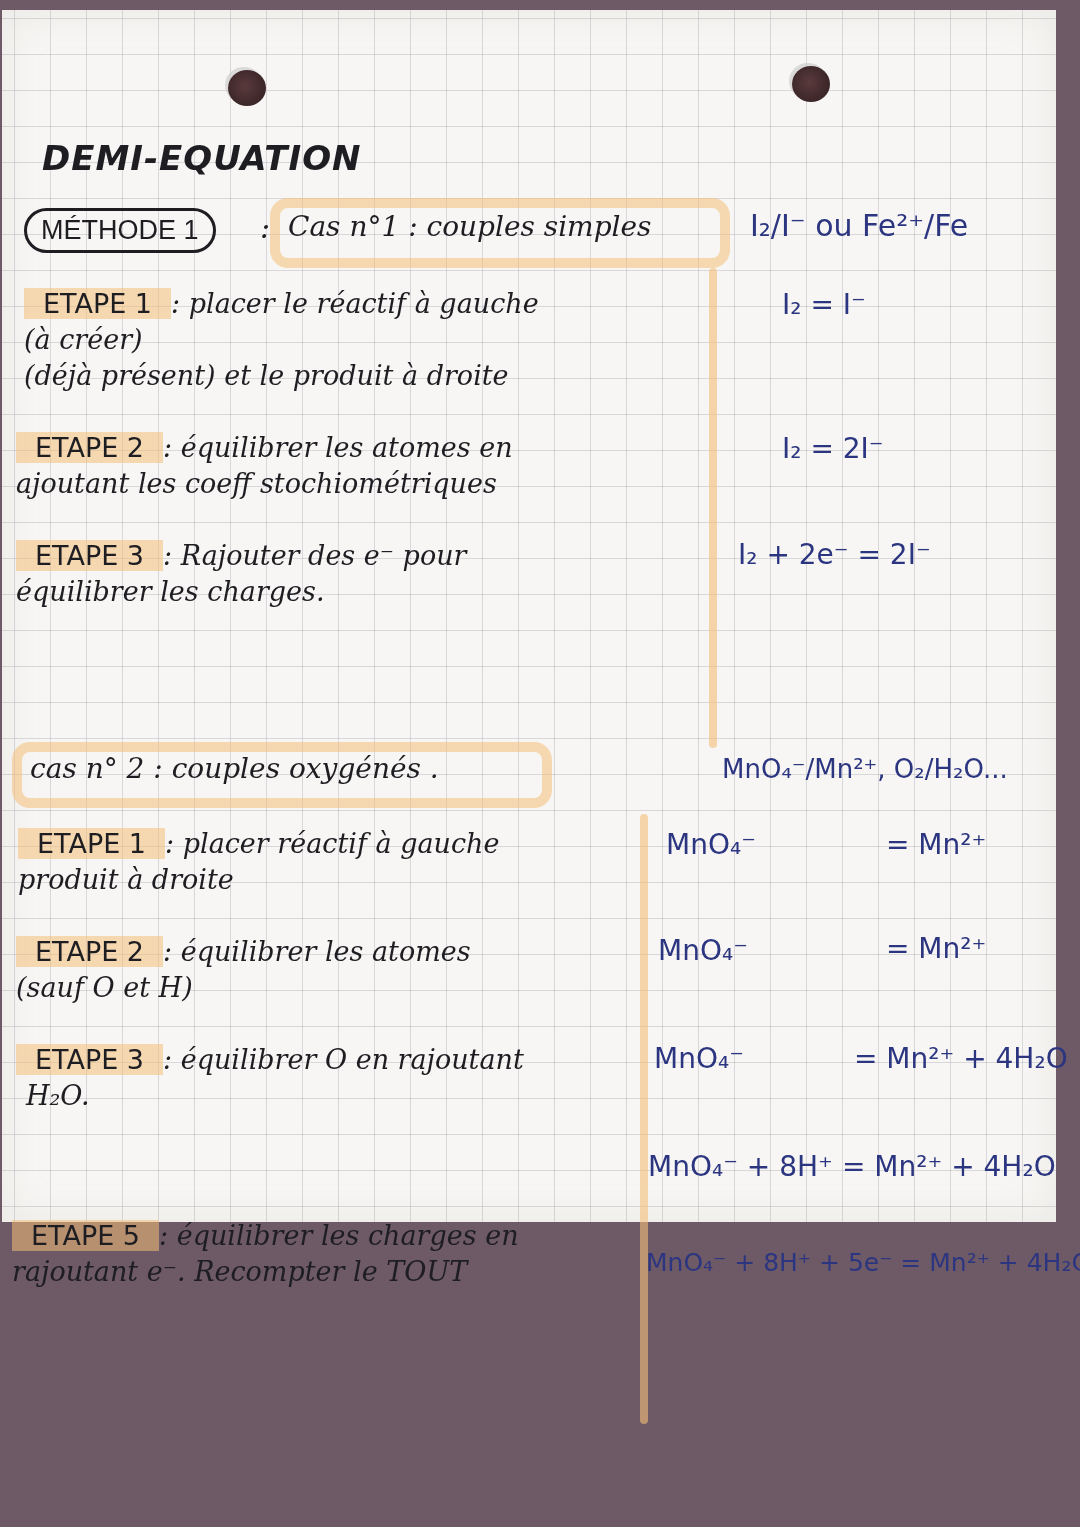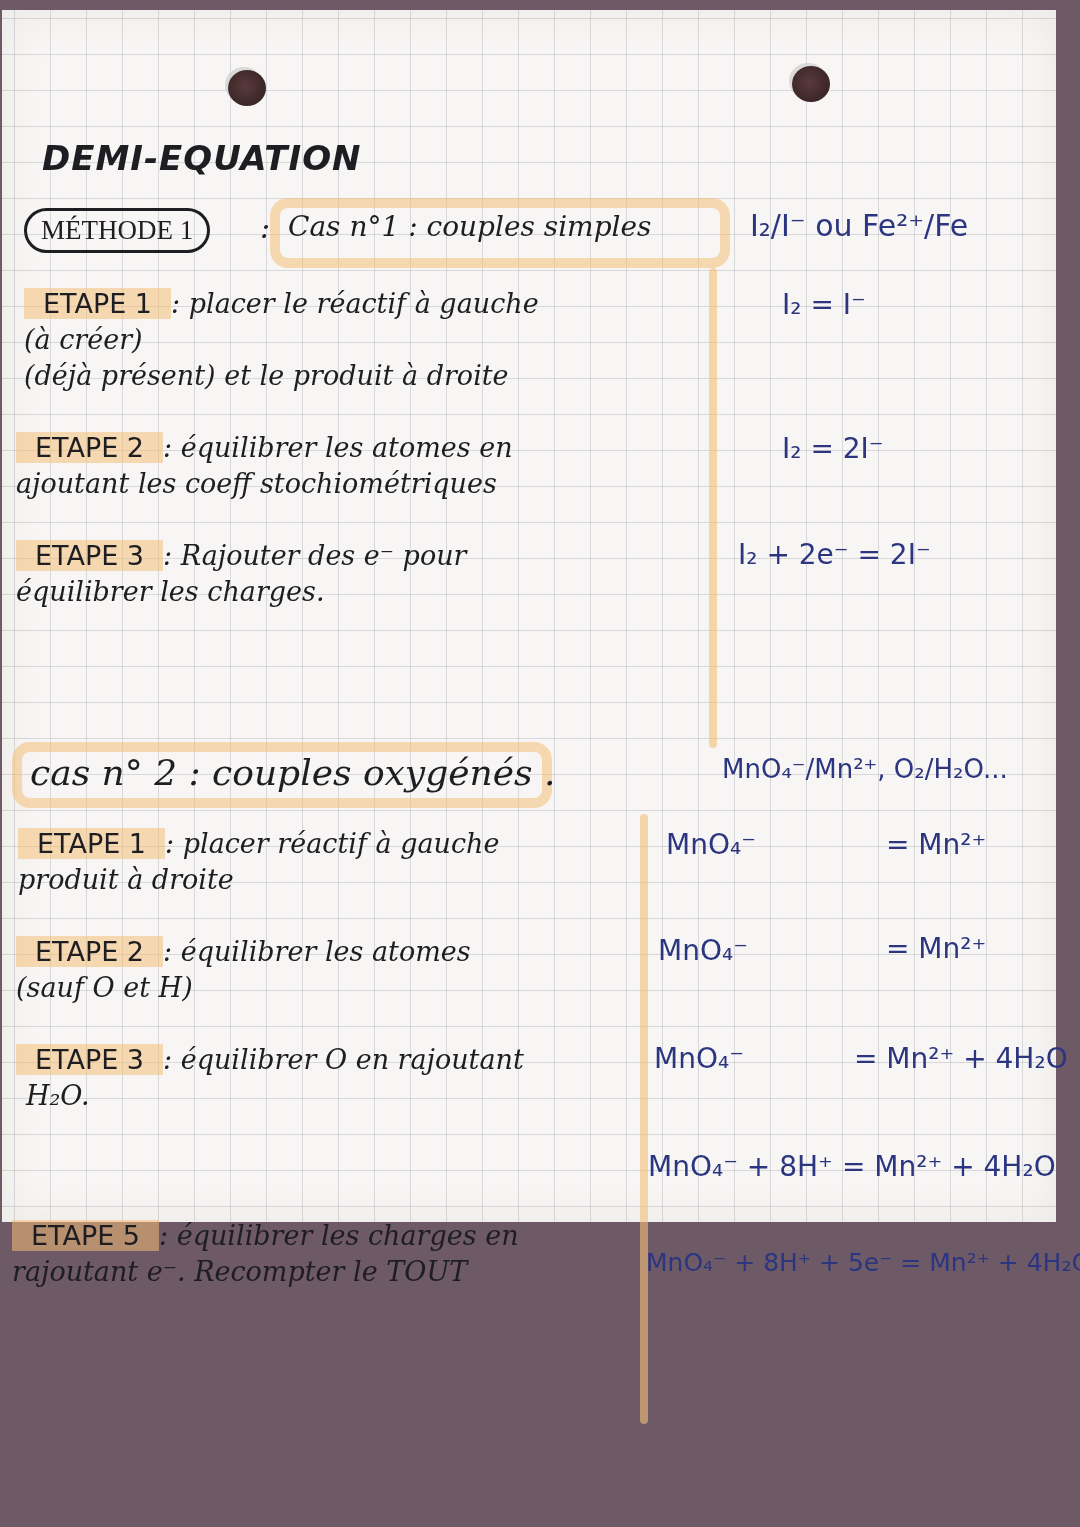--- a/index.html
+++ b/index.html
@@ -22,21 +22,21 @@
   .hole {
     position: absolute; width: 38px; height: 36px; border-radius: 50%;
     background: radial-gradient(circle at 45% 45%, #5a3a3c 0%, #3b2628 70%, #2a1b1c 100%);
     box-shadow: -3px -3px 0 rgba(200,200,200,0.6);
   }
   .ink { position: absolute; color: #1d1d22; font-family: "DejaVu Serif", serif; font-style: italic; white-space: nowrap; }
   .blue { color: #2b3580; font-family: "DejaVu Sans", sans-serif; font-style: normal; }
   .title { font-family: "DejaVu Sans", sans-serif; font-style: italic; font-weight: bold; font-size: 34px; letter-spacing: 1px; }
   .methode {
     position: absolute; border: 3px solid #1d1d22; border-radius: 26px;
-    padding: 4px 14px; font-family: Liberation Serif, serif; font-size: 27px; color: #1d1d22;
+    padding: 4px 14px; font-family: Liberation Sans, sans-serif; font-size: 27px; color: #1d1d22;
   }
   .hl-box {
     position: absolute; border: 10px solid rgba(244,190,120,0.55); border-radius: 18px;
   }
   .hl-tag {
     background: rgba(244,190,120,0.55); padding: 0 19px;
     font-family: "DejaVu Sans", sans-serif; font-style: normal;
   }
   .step { font-size: 27px; line-height: 36px; }
   .step .line { display: block; }
@@ -75,21 +75,21 @@
   </div>
   <div class="ink blue eq" style="left:780px; top:422px;">I₂ = 2I⁻</div>
 
   <div class="ink step" style="left:14px; top:528px;">
     <span class="line"><span class="hl-tag">ETAPE 3</span>: <span>Rajouter des e⁻ pour</span></span>
     <span class="line">équilibrer les charges.</span>
   </div>
   <div class="ink blue eq" style="left:736px; top:528px;">I₂ + 2e⁻ = 2I⁻</div>
 
   <div class="hl-box" style="left:10px; top:732px; width:520px; height:46px;"></div>
-  <div class="ink" style="left:28px; top:742px; font-size:36px;">cas n° 2 : couples oxygénés .</div>
+  <div class="ink" style="left:28px; top:742px; font-size:28px;">cas n° 2 : couples oxygénés .</div>
   <div class="ink blue" style="left:720px; top:744px; font-size:26px;">MnO₄⁻/Mn²⁺, O₂/H₂O...</div>
 
   <div class="vline" style="left:638px; top:804px; height:610px;"></div>
 
   <div class="ink step" style="left:16px; top:816px;">
     <span class="line"><span class="hl-tag">ETAPE 1</span>: <span>placer réactif à gauche</span></span>
     <span class="line">produit à droite</span>
   </div>
   <div class="ink blue eq" style="left:664px; top:818px;">MnO₄⁻</div>
   <div class="ink blue eq" style="left:884px; top:818px;">= Mn²⁺</div>

